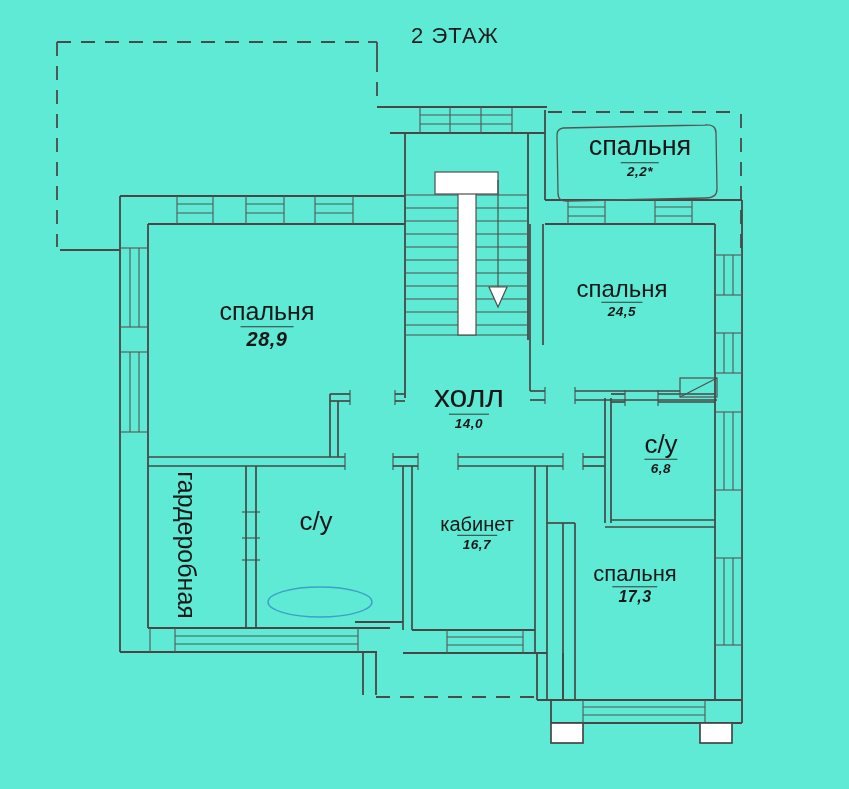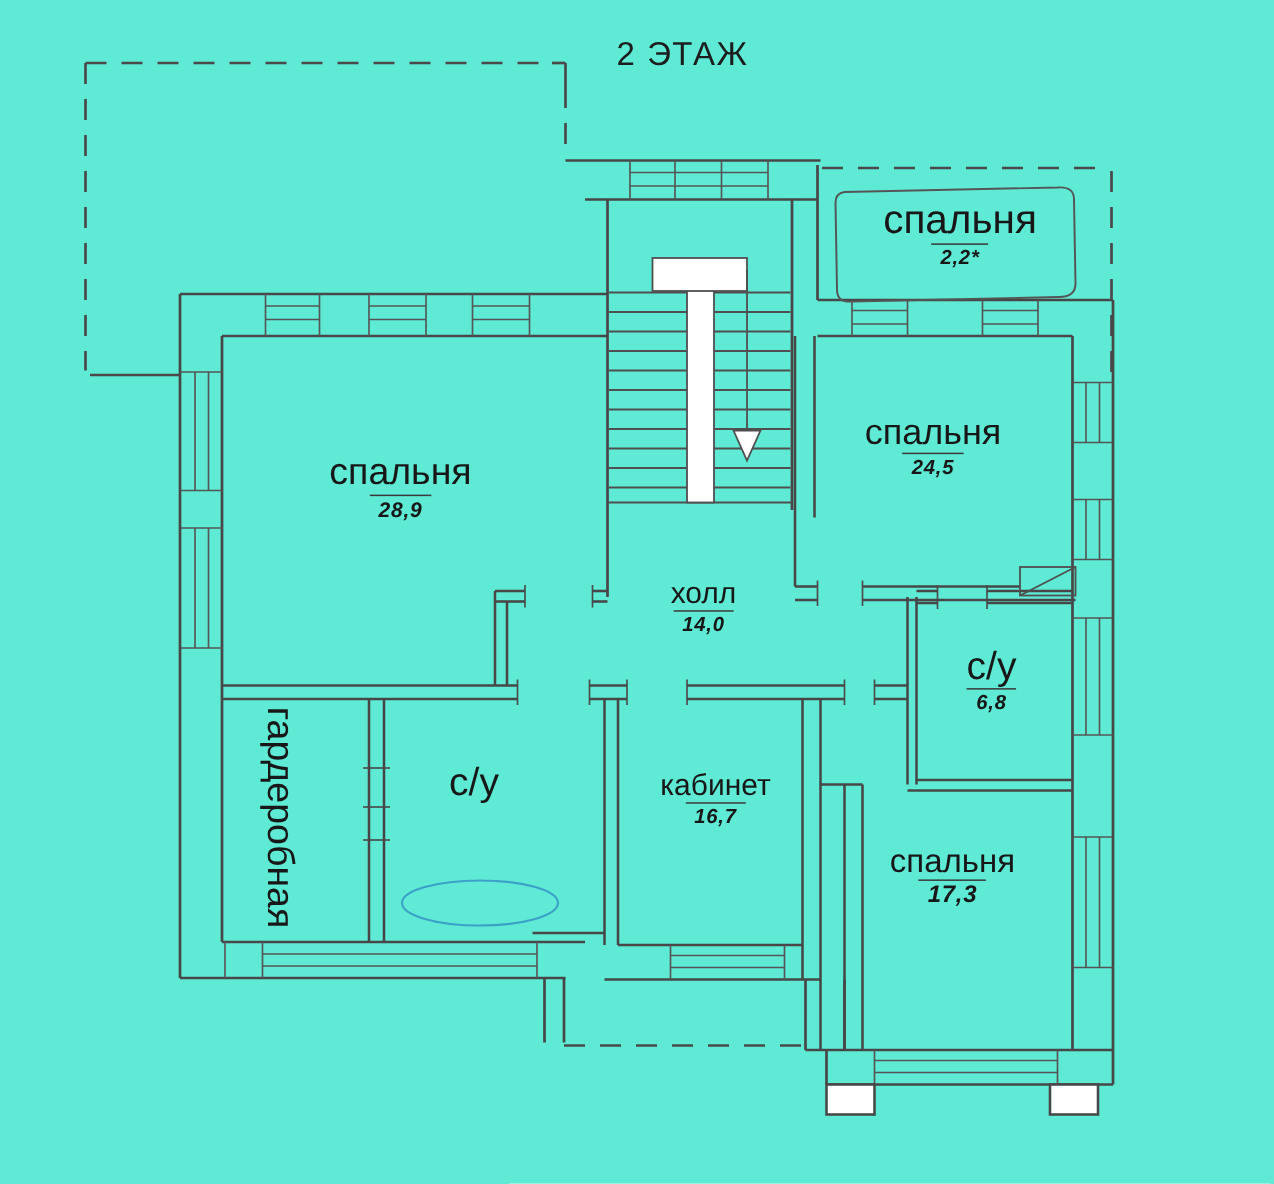--- a/index.html
+++ b/index.html
@@ -8,23 +8,23 @@
   #plan{position:relative;width:849px;height:789px;background:#5eead4;}
   #plan svg{position:absolute;left:0;top:0;}
   .title{position:absolute;left:455px;top:36px;transform:translate(-50%,-50%);
          font-size:22px;color:#1c1c1c;letter-spacing:1px;white-space:nowrap;}
   .room{position:absolute;transform:translate(-50%,-50%);display:flex;
         flex-direction:column;align-items:center;color:#171717;white-space:nowrap;z-index:3;}
   .rn{line-height:1.02;}
   .ra{font-size:13.5px;font-weight:bold;border-top:1.6px solid #3a3a3a;
       padding:1px 6px 0 6px;margin-top:1px;letter-spacing:0.5px;font-style:italic;}
   .r-balcony  {left:640px;top:156px;} .r-balcony  .rn{font-size:27px;}
-  .r-bed1     {left:267px;top:325px;} .r-bed1     .rn{font-size:25px;} .r-bed1 .ra{font-size:14px;}
+  .r-bed1     {left:267px;top:325px;} .r-bed1     .rn{font-size:25px;} .r-bed1 .ra{font-size:20px;}
   .r-bed2     {left:622px;top:298px;} .r-bed2     .rn{font-size:24px;}
-  .r-hall     {left:469px;top:405px;} .r-hall     .rn{font-size:20px;}
+  .r-hall     {left:469px;top:405px;} .r-hall     .rn{font-size:32px;}
   .r-wc2      {left:661px;top:453px;} .r-wc2      .rn{font-size:26px;}
   .r-study    {left:477px;top:533px;} .r-study    .rn{font-size:20px;}
   .r-bed3     {left:635px;top:585px;} .r-bed3     .rn{font-size:22px;} .r-bed3 .ra{font-size:16px;}
   .r-wc1      {left:316px;top:521px;} .r-wc1      .rn{font-size:26px;}
   .r-ward     {left:186px;top:545px;transform:translate(-50%,-50%) rotate(90deg);}
   .r-ward .rn {font-size:25px;}
 </style>
 </head>
 <body>
 

